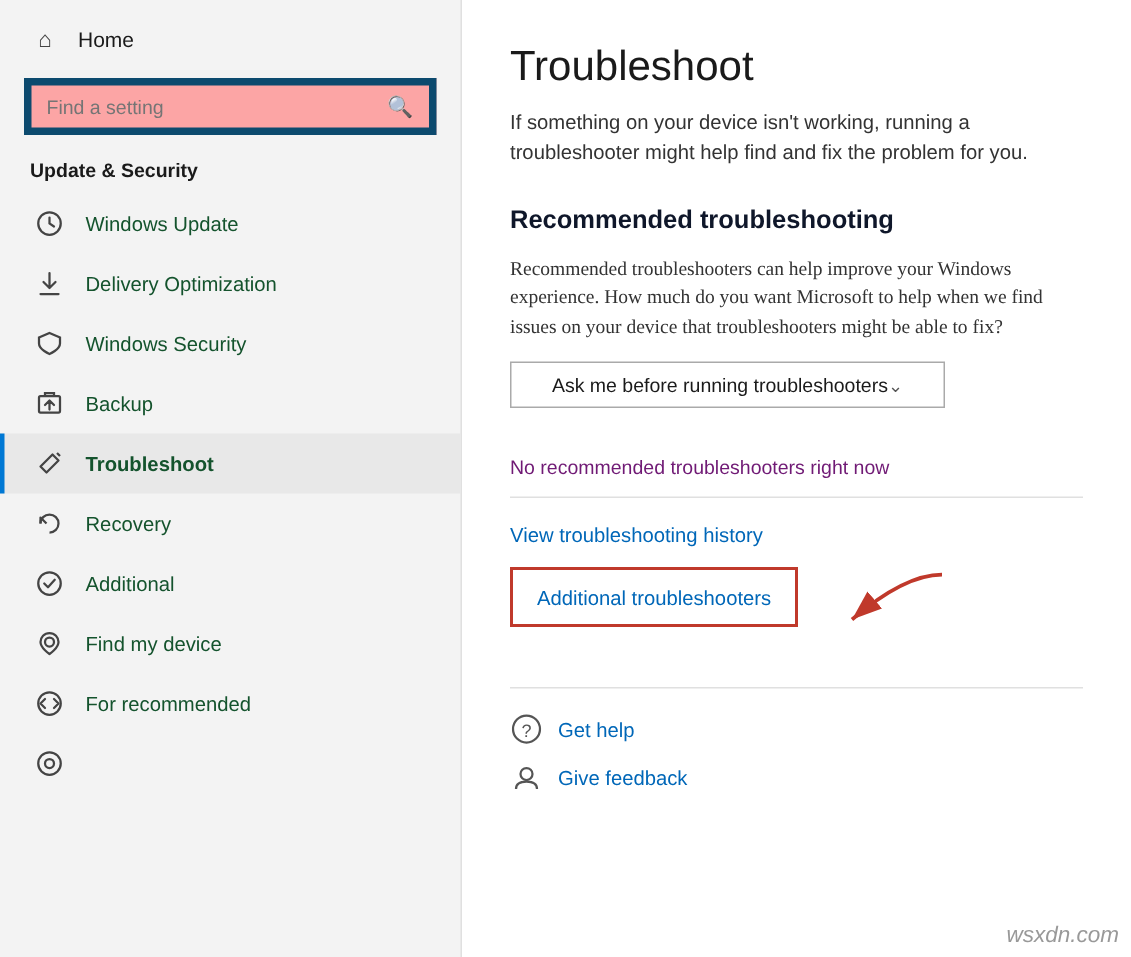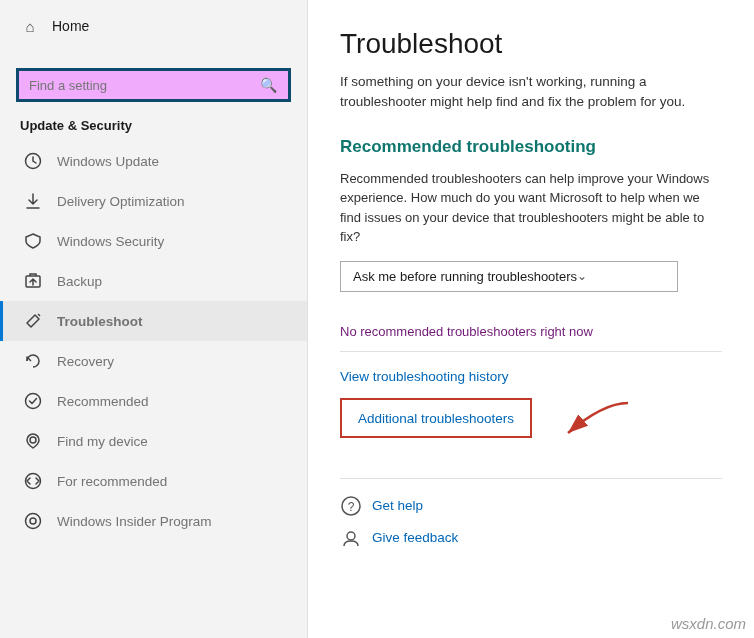--- a/index.html
+++ b/index.html
@@ -29,25 +29,25 @@
       display: flex;
       align-items: center;
       gap: 12px;
       padding: 16px 20px;
       cursor: pointer;
       font-size: 14px;
       color: #1a1a1a;
     }
 
     .search-box {
-      margin: 16px 16px 12px 16px;
-      display: flex;
-      align-items: center;
-      border: 3px solid #0c4a6e;
-      background: #f0abfc;
+      margin: 0 16px 12px 16px;
+      display: flex;
+      align-items: center;
+      border: 5px solid #0c4a6e;
+      background: #fca5a5;
       padding: 6px 10px;
       gap: 8px;
     }
     .search-box input {
       border: none;
       outline: none;
       flex: 1;
       font-size: 13px;
       color: #555;
       background: transparent;
@@ -63,21 +63,21 @@
       color: #1a1a1a;
       padding: 4px 20px 8px 20px;
     }
 
     .nav-item {
       display: flex;
       align-items: center;
       gap: 14px;
       padding: 10px 20px;
       cursor: pointer;
-      color: #737373;
+      color: #14532d;
       font-size: 13.5px;
       border-left: 3px solid transparent;
     }
     .nav-item.active {
       background: #e8e8e8;
       border-left: 3px solid #0078d4;
       font-weight: 600;
     }
 
     .nav-icon {
@@ -110,40 +110,41 @@
       font-size: 13.5px;
       color: #333;
       line-height: 1.5;
       margin-bottom: 24px;
       max-width: 380px;
     }
 
     .section-heading {
       font-size: 17px;
       font-weight: 600;
-      color: #0f766e;
+      color: #0f172a;
       margin-bottom: 12px;
     }
 
     .rec-description {
       font-size: 13px;
       color: #333;
       line-height: 1.5;
       margin-bottom: 14px;
       max-width: 400px;
+      font-family: Liberation Serif, serif;
     }
 
     .dropdown-select {
       display: flex;
       align-items: center;
-      justify-content: flex-start;
+      justify-content: center;
       border: 1px solid #aaa;
       background: #fff;
       padding: 7px 12px;
-      width: 338px;
+      width: 290px;
       cursor: pointer;
       font-size: 13px;
       color: #1a1a1a;
       margin-bottom: 20px;
     }
     .dropdown-arrow {
       font-size: 12px;
       color: #555;
     }
 
@@ -300,21 +301,21 @@
         </span>
         <span>Recovery</span>
       </div>
       <div class="nav-item">
         <span class="nav-icon">
           <svg width="18" height="18" viewBox="0 0 18 18" fill="none">
             <circle cx="9" cy="9" r="7.5" stroke="#444" stroke-width="1.5"></circle>
             <path d="M5.5 9 L8 11.5 L12.5 6.5" stroke="#444" stroke-width="1.5" stroke-linecap="round" stroke-linejoin="round"></path>
           </svg>
         </span>
-        <span>Recommended</span>
+        <span>Additional</span>
       </div>
       <div class="nav-item">
         <span class="nav-icon">
           <svg width="18" height="18" viewBox="0 0 18 18" fill="none">
             <circle cx="9" cy="8" r="3" stroke="#444" stroke-width="1.5"></circle>
             <path d="M9 2 C5.5 2 3 5 3 8 C3 12 9 16 9 16 C9 16 15 12 15 8 C15 5 12.5 2 9 2Z" stroke="#444" stroke-width="1.5" fill="none"></path>
           </svg>
         </span>
         <span>Find my device</span>
       </div>
@@ -327,21 +328,20 @@
         </span>
         <span>For recommended</span>
       </div>
       <div class="nav-item">
         <span class="nav-icon">
           <svg width="18" height="18" viewBox="0 0 18 18" fill="none">
             <circle cx="9" cy="9" r="7.5" stroke="#444" stroke-width="1.5"></circle>
             <circle cx="9" cy="9" r="3" stroke="#444" stroke-width="1.5"></circle>
           </svg>
         </span>
-        <span>Windows Insider Program</span>
       </div>
     </div>
 </div>
 
 <div class="main">
 
   <div class="page-title">Troubleshoot</div>
   <div class="intro-text">If something on your device isn't working, running a troubleshooter might help find and fix the problem for you.</div>
 
   <div class="section-heading">Recommended troubleshooting</div>

